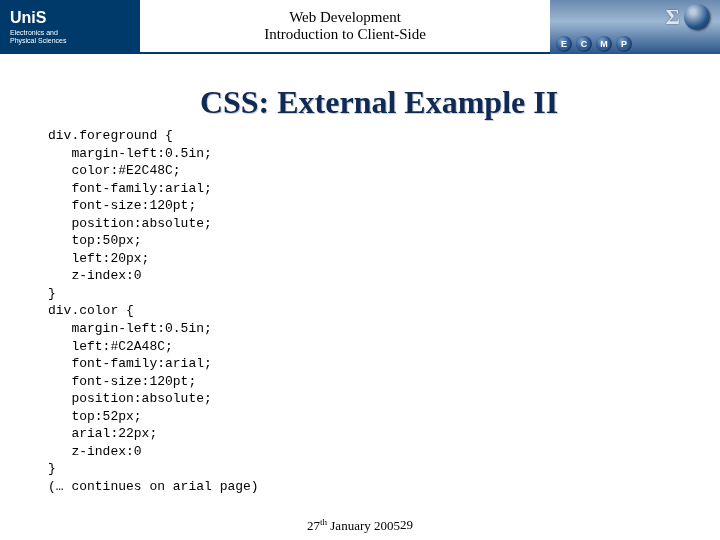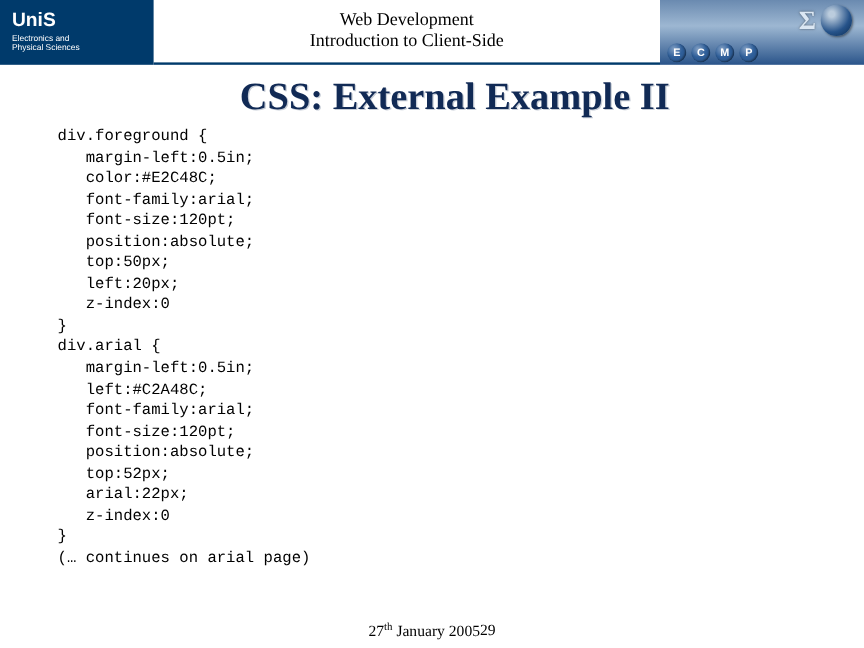--- a/index.html
+++ b/index.html
@@ -12,21 +12,21 @@
     position: relative;
     overflow: hidden;
   }
   .header {
     width: 100%;
     height: 54px;
     display: flex;
     align-items: stretch;
   }
   .header-left {
-    width: 128px;
+    width: 140px;
     background: #003a6b;
     display: flex;
     flex-direction: column;
     justify-content: center;
     padding-left: 10px;
     color: #fff;
     position: relative;
   }
   .unis {
     font-family: Arial, sans-serif;
@@ -89,21 +89,21 @@
     top: 6px; right: 40px;
     font: 700 22px/1 "Times New Roman", serif;
     color: #dbe7f3;
     text-shadow: 0 0 2px #0008;
   }
   .title {
     text-align: center;
     font-size: 32px;
     font-weight: 700;
     color: #112a55;
-    margin: 8px 0 6px 0;
+    margin: 30px 0 6px 0;
     text-shadow: 1px 1px 0 #c9cfd8;
     padding-left: 38px;
   }
   .code-area {
     padding: 0 0 0 48px;
     font-family: "Courier New", Courier, monospace;
     font-size: 13px;
     line-height: 1.35;
     color: #000;
     white-space: pre;
@@ -149,21 +149,21 @@
 <div class="code-area"><span>div.foreground {</span>
 <span>   margin-left:0.5in;</span>
 <span>   color:#E2C48C;</span>
 <span>   font-family:arial;</span>
 <span>   font-size:120pt;</span>
 <span>   position:absolute;</span>
 <span>   top:50px;</span>
 <span>   left:20px;</span>
 <span>   z-index:0</span>
 <span>}</span>
-<span>div.arial {</span>
+<span>div.color {</span>
 <span>   margin-left:0.5in;</span>
 <span>   left:#C2A48C;</span>
 <span>   font-family:arial;</span>
 <span>   font-size:120pt;</span>
 <span>   position:absolute;</span>
 <span>   top:52px;</span>
 <span>   arial:22px;</span>
 <span>   z-index:0</span>
 <span>}</span>
 <span>(… continues on arial page)</span></div>

